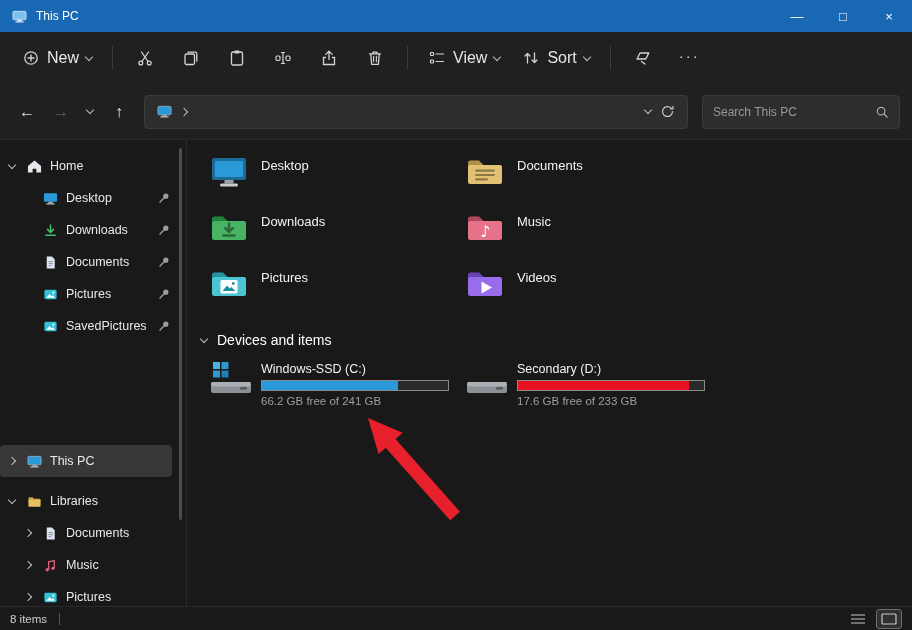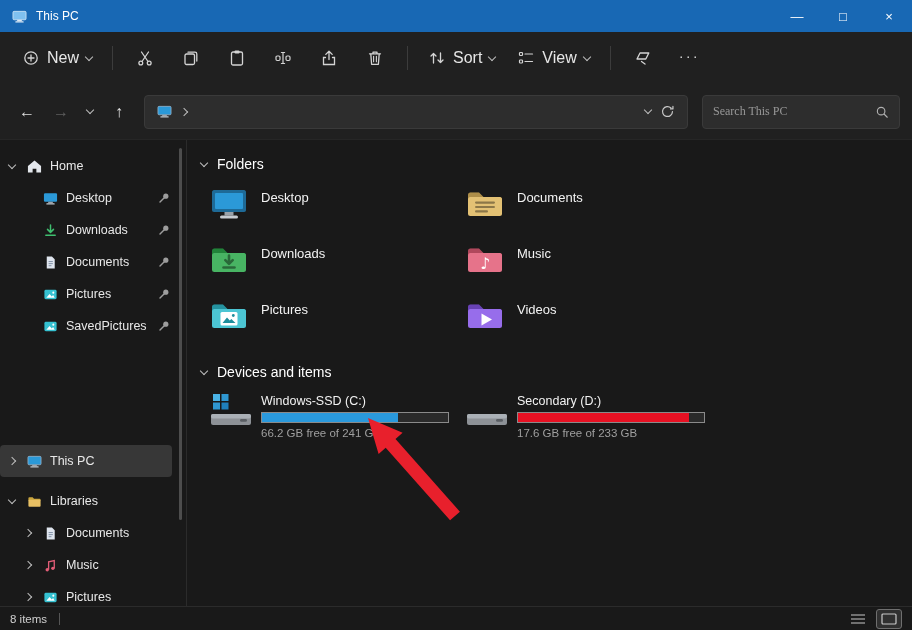--- a/index.html
+++ b/index.html
@@ -27,21 +27,21 @@
   .cv.down { transform:rotate(45deg); margin-top:-3px; }
   .cv.right { transform:rotate(-45deg); }
   
   .navrow { height:56px; background:#202020; display:flex; align-items:center; padding:0 12px; gap:4px; border-bottom:1px solid #262626; }
   .nav-glyph { color:#e0e0e0; font-size:16px; width:30px; text-align:center; flex:none; }
   .nav-chev { width:20px; display:flex; justify-content:center; flex:none; }
   .disabled { color:#5f5f5f; }
   .addrbar { flex:1; height:34px; background:#2d2d2d; border:1px solid #3a3a3a; border-radius:4px; display:flex; align-items:center; padding:0 12px; margin:0 10px 0 6px; gap:9px; }
   .addr-spacer { flex:1; }
   .searchbar { width:198px; height:34px; background:#2d2d2d; border:1px solid #3a3a3a; border-radius:4px; display:flex; align-items:center; padding:0 10px; gap:6px; }
-  .searchbar input { flex:1; min-width:0; background:transparent; border:none; outline:none; color:#cfcfcf; font-size:12px; font-family:Liberation Serif, serif; }
+  .searchbar input { flex:1; min-width:0; background:transparent; border:none; outline:none; color:#cfcfcf; font-size:12px; font-family:Liberation Sans, sans-serif; }
   .searchbar input::placeholder { color:#989898; }
   
   .body-wrap { display:flex; height:466px; background:#191919; }
   .sidebar { width:187px; flex:none; border-right:1px solid #2b2b2b; padding-top:10px; position:relative; }
   .side-item { height:32px; display:flex; align-items:center; padding-left:2px; font-size:12.5px; color:#e8e8e8; }
   .ind { padding-left:18px; }
   .chev-slot { width:20px; display:flex; align-items:center; justify-content:center; flex:none; }
   .s-icon { width:24px; display:flex; justify-content:center; margin-right:4px; flex:none; }
   .s-label { flex:1; white-space:nowrap; overflow:hidden; }
   .pin { margin-right:16px; flex:none; display:flex; }
@@ -137,34 +137,34 @@
   <div class="ibtn">
     <svg width="18" height="18" viewBox="0 0 18 18">
       <path d="M3.5 4.8 H14.5 M7 4.8 V3.2 H11 V4.8" stroke="#d4d4d4" stroke-width="1.3" fill="none" stroke-linecap="round" stroke-linejoin="round"></path>
       <path d="M4.8 4.8 L5.6 15.3 H12.4 L13.2 4.8" stroke="#d4d4d4" stroke-width="1.3" fill="none" stroke-linejoin="round"></path>
       <path d="M7.6 7.2 V12.8 M10.4 7.2 V12.8" stroke="#d4d4d4" stroke-width="1.1" stroke-linecap="round"></path>
     </svg>
   </div>
   <div class="sep"></div>
   <div class="tbtn">
     <svg width="18" height="18" viewBox="0 0 18 18">
-      <path d="M5.5 14 V4.5 M3 7 L5.5 4.5 L8 7" stroke="#d4d4d4" stroke-width="1.3" fill="none" stroke-linecap="round" stroke-linejoin="round"></path>
-      <path d="M12.5 4 V13.5 M10 11 L12.5 13.5 L15 11" stroke="#d4d4d4" stroke-width="1.3" fill="none" stroke-linecap="round" stroke-linejoin="round"></path>
-    </svg>
-    <span>Sort</span>
-    <span class="cv down"></span>
-  </div>
-  <div class="tbtn">
-    <svg width="18" height="18" viewBox="0 0 18 18">
       <rect x="2.5" y="3.5" width="3" height="3" rx="0.8" stroke="#d4d4d4" stroke-width="1.2" fill="none"></rect>
       <path d="M8 5 H15.5" stroke="#d4d4d4" stroke-width="1.2" stroke-linecap="round"></path>
       <rect x="2.5" y="11" width="3" height="3" rx="0.8" stroke="#d4d4d4" stroke-width="1.2" fill="none"></rect>
       <path d="M8 12.5 H15.5" stroke="#d4d4d4" stroke-width="1.2" stroke-linecap="round"></path>
     </svg>
     <span>View</span>
+    <span class="cv down"></span>
+  </div>
+  <div class="tbtn">
+    <svg width="18" height="18" viewBox="0 0 18 18">
+      <path d="M5.5 14 V4.5 M3 7 L5.5 4.5 L8 7" stroke="#d4d4d4" stroke-width="1.3" fill="none" stroke-linecap="round" stroke-linejoin="round"></path>
+      <path d="M12.5 4 V13.5 M10 11 L12.5 13.5 L15 11" stroke="#d4d4d4" stroke-width="1.3" fill="none" stroke-linecap="round" stroke-linejoin="round"></path>
+    </svg>
+    <span>Sort</span>
     <span class="cv down"></span>
   </div>
   <div class="sep"></div>
   <div class="ibtn">
     <svg width="18" height="18" viewBox="0 0 18 18">
       <path d="M6 4 H14.8 L11.8 10 H3 Z" stroke="#d4d4d4" stroke-width="1.3" fill="none" stroke-linejoin="round"></path>
       <path d="M7.5 12.5 L11 15" stroke="#d4d4d4" stroke-width="1.3" stroke-linecap="round"></path>
     </svg>
   </div>
   <div class="more">···</div>
@@ -372,24 +372,20 @@
         </svg>
       </span>
       <span class="s-label">Pictures</span>
     </div>
 
     <div class="side-scroll"></div>
   </div>
 
   <div class="content">
 
-    <div class="sec-h">
-      <span class="cv down"></span>
-      <span>Folders</span>
-    </div>
 
     <div class="tiles">
 
       <div class="tile">
         <svg class="ficon" viewBox="0 0 40 40">
           <rect x="3" y="6" width="34" height="22" rx="2.5" style="fill: rgb(43, 153, 216);"></rect>
           <rect x="3" y="6" width="34" height="22" rx="2.5" fill="rgba(0,0,0,0.30)"></rect>
           <rect x="6" y="9" width="28" height="16" rx="1" style="fill: rgb(43, 153, 216);"></rect>
           <rect x="15.5" y="28" width="9" height="3.5" fill="#9aa2a9"></rect>
           <rect x="11" y="31.5" width="18" height="3" rx="1.5" fill="#c7ccd1"></rect>

